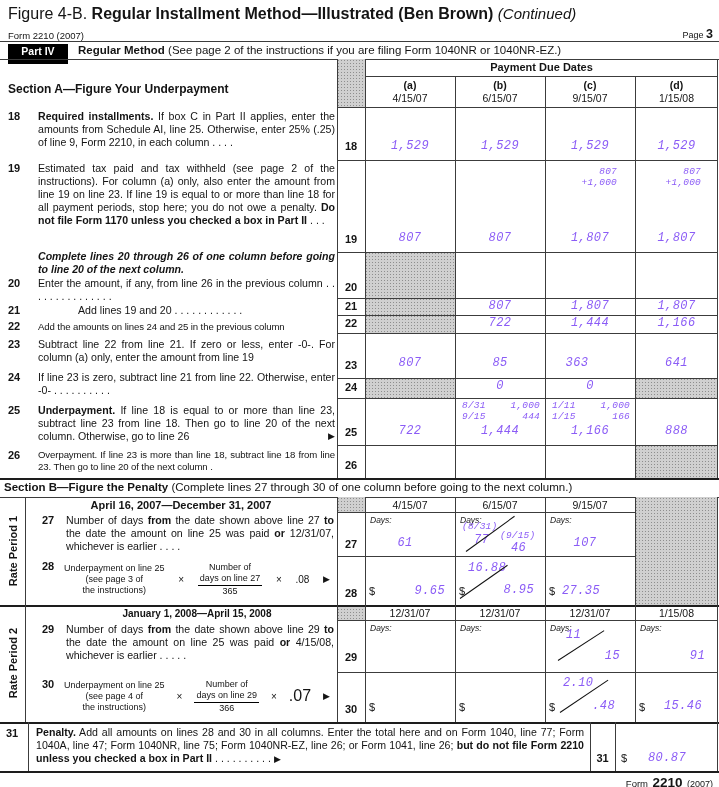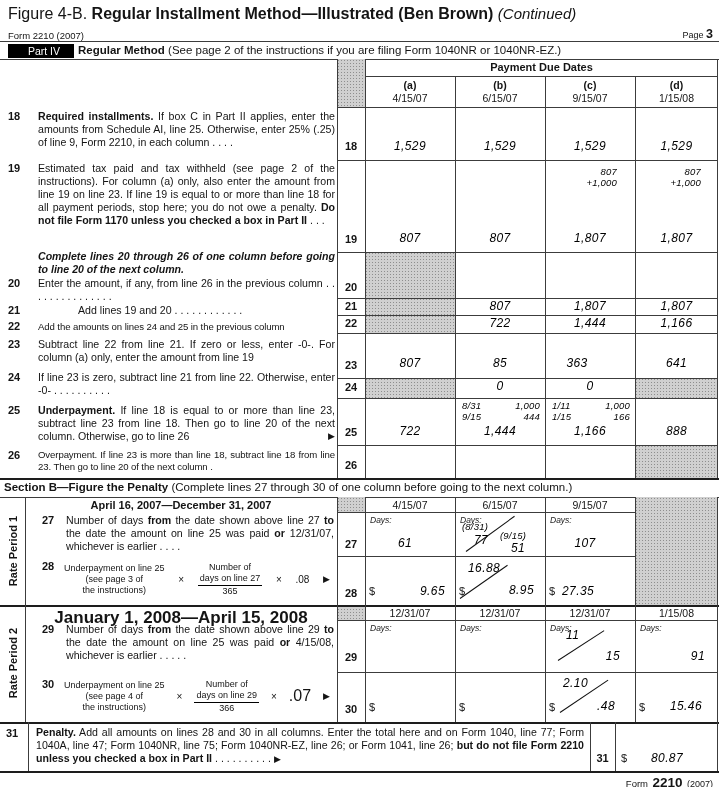--- a/index.html
+++ b/index.html
@@ -9,33 +9,33 @@
   .hline.thick{height:2px;background:#1d1d1d;}
   .vline{position:absolute;width:1px;background:#3c3c3c;}
   .shade{position:absolute;background-color:#d0d0d0;
          background-image:radial-gradient(#8e8e8e 0.8px,transparent 0.9px);
          background-size:3px 3px;}
   .desc{position:absolute;font-size:10.6px;line-height:13px;text-align:justify;}
   .cond{font-size:9.6px;line-height:12px;letter-spacing:-0.1px;}
   .note{font-weight:bold;font-style:italic;}
   .lnum{position:absolute;font-weight:bold;font-size:11px;}
   .rnum{position:absolute;left:337px;width:28px;text-align:center;font-weight:bold;font-size:11px;}
-  .hw{font-family:Liberation Sans, sans-serif;font-style:italic;font-size:12px;
-      letter-spacing:0.4px;color:#000000;}
+  .hw{font-family:Liberation Mono, monospace;font-style:italic;font-size:12px;
+      letter-spacing:0.4px;color:#8b5cf6;}
   .hw-sm{font-size:9.5px;letter-spacing:0.2px;}
   .val{position:absolute;text-align:center;}
   .days{position:absolute;font-style:italic;font-size:8.5px;color:#222;}
   .dollar{position:absolute;font-size:11px;}
   .slash{position:absolute;border-top:1.5px solid #111;transform-origin:left center;}
   .hdrletter{font-weight:bold;font-size:10.5px;}
   .hdrdate{font-size:10.5px;}
   .colhdr{position:absolute;text-align:center;line-height:13px;}
   .bdate{position:absolute;text-align:center;font-size:10.5px;}
-  .badge{position:absolute;left:8px;top:44px;width:60px;height:14px;background:#000;color:#fff;
-         font-weight:normal;font-size:10.5px;text-align:center;line-height:14px;padding-left:6px;}
+  .badge{position:absolute;left:8px;top:44px;width:60px;height:20px;background:#000;color:#fff;
+         font-weight:bold;font-size:10.5px;text-align:center;line-height:14px;}
   .vert{position:absolute;width:100px;text-align:center;font-weight:bold;font-size:11px;
         transform:rotate(-90deg);white-space:nowrap;}
   .formula{position:absolute;display:flex;align-items:center;justify-content:space-between;}
   .fstack{text-align:center;font-size:9px;line-height:11px;}
   .frac{text-align:center;font-size:9px;line-height:11px;}
   .frac .bar{border-bottom:1px solid #000;padding:0 2px 1px 2px;}
   .ann{position:absolute;line-height:11px;text-align:right;}
   .annpair{position:absolute;}
   .annpair .row{display:flex;justify-content:space-between;line-height:11px;}
   .arrow{font-size:9px;}
@@ -56,20 +56,21 @@
     <b style="font-size:12.5px;">3</b>
   </div>
 
   <div class="hline" style="left:0;top:41px;width:719px;"></div>
   <div class="badge">Part IV</div>
   <div style="position:absolute;left:78px;top:44px;font-size:11.5px;">
     <b>Regular Method</b><span> (See page 2 of the instructions if you are filing Form 1040NR or 1040NR-EZ.)</span>
   </div>
   <div class="hline" style="left:0;top:59px;width:719px;"></div>
 
+  <div style="position:absolute;left:8px;top:82px;font-weight:bold;font-size:12px;">Section A—Figure Your Underpayment</div>
 
   <div class="shade" style="left:337px;top:59px;width:28px;height:48px;"></div>
   <div class="shade" style="left:365px;top:252px;width:90px;height:46px;"></div>
   <div class="shade" style="left:365px;top:298px;width:90px;height:17px;"></div>
   <div class="shade" style="left:365px;top:315px;width:90px;height:18px;"></div>
   <div class="shade" style="left:365px;top:378px;width:90px;height:20px;"></div>
   <div class="shade" style="left:635px;top:378px;width:83px;height:20px;"></div>
   <div class="shade" style="left:635px;top:445px;width:83px;height:33px;"></div>
 
   <div class="colhdr" style="left:365px;top:61px;width:353px;font-weight:bold;font-size:11px;">Payment Due Dates</div>
@@ -257,41 +258,41 @@
   <div class="bdate" style="left:455px;top:499px;width:90px;">6/15/07</div>
   <div class="bdate" style="left:545px;top:499px;width:90px;">9/15/07</div>
 
   <div class="days" style="left:370px;top:515px;">Days:</div>
   <div class="days" style="left:460px;top:515px;">Days:</div>
   <div class="days" style="left:550px;top:515px;">Days:</div>
   <div class="val hw" style="left:365px;top:536px;width:80px;">61</div>
   <div class="hw hw-sm" style="position:absolute;left:462px;top:521px;">(8/31)</div>
   <div class="hw" style="position:absolute;left:474px;top:533px;">77</div>
   <div class="hw hw-sm" style="position:absolute;left:500px;top:530px;">(9/15)</div>
-  <div class="hw" style="position:absolute;left:511px;top:541px;">51</div>
+  <div class="hw" style="position:absolute;left:511px;top:541px;">46</div>
   <div class="slash" style="left:466px;top:551px;width:60px;transform:rotate(-36deg);"></div>
   <div class="val hw" style="left:545px;top:536px;width:80px;">107</div>
   <div class="rnum" style="top:538px;">27</div>
 
   <div class="dollar" style="left:369px;top:585px;">$</div>
   <div class="val hw" style="left:380px;top:584px;width:65px;text-align:right;">9.65</div>
   <div class="dollar" style="left:459px;top:585px;">$</div>
   <div class="hw" style="position:absolute;left:468px;top:561px;">16.88</div>
   <div class="val hw" style="left:490px;top:583px;width:44px;text-align:right;">8.95</div>
   <div class="slash" style="left:460px;top:598px;width:58px;transform:rotate(-35deg);"></div>
   <div class="dollar" style="left:549px;top:585px;">$</div>
   <div class="hw" style="position:absolute;left:562px;top:584px;">27.35</div>
   <div class="rnum" style="top:587px;">28</div>
 
   <div class="hline" style="left:337px;top:512px;width:298px;"></div>
   <div class="hline" style="left:337px;top:556px;width:298px;"></div>
   <div class="hline thick" style="left:0;top:605px;width:719px;"></div>
 
   <div class="vert" style="left:-37px;top:657px;">Rate Period 2</div>
-  <div style="position:absolute;left:30px;top:608px;width:302px;text-align:center;font-weight:bold;font-size:17px;">January 1, 2008—April 15, 2008</div>
+  <div style="position:absolute;left:46px;top:608px;width:302px;text-align:center;font-weight:bold;font-size:10px;">January 1, 2008—April 15, 2008</div>
 
   <div class="lnum" style="left:42px;top:623px;">29</div>
   <div class="desc" style="left:66px;top:623px;width:268px;">
     <span>Number of days </span><b>from</b><span> the date shown above line 29 </span><b>to</b><span> the date the amount on line 25 was paid </span><b>or</b><span> 4/15/08, whichever is earlier</span><span> .   .   .   .   .</span>
   </div>
 
   <div class="lnum" style="left:42px;top:678px;">30</div>
   <div class="formula" style="left:64px;top:674px;width:266px;height:44px;">
     <div class="fstack">
       <div>Underpayment on line 25</div>

